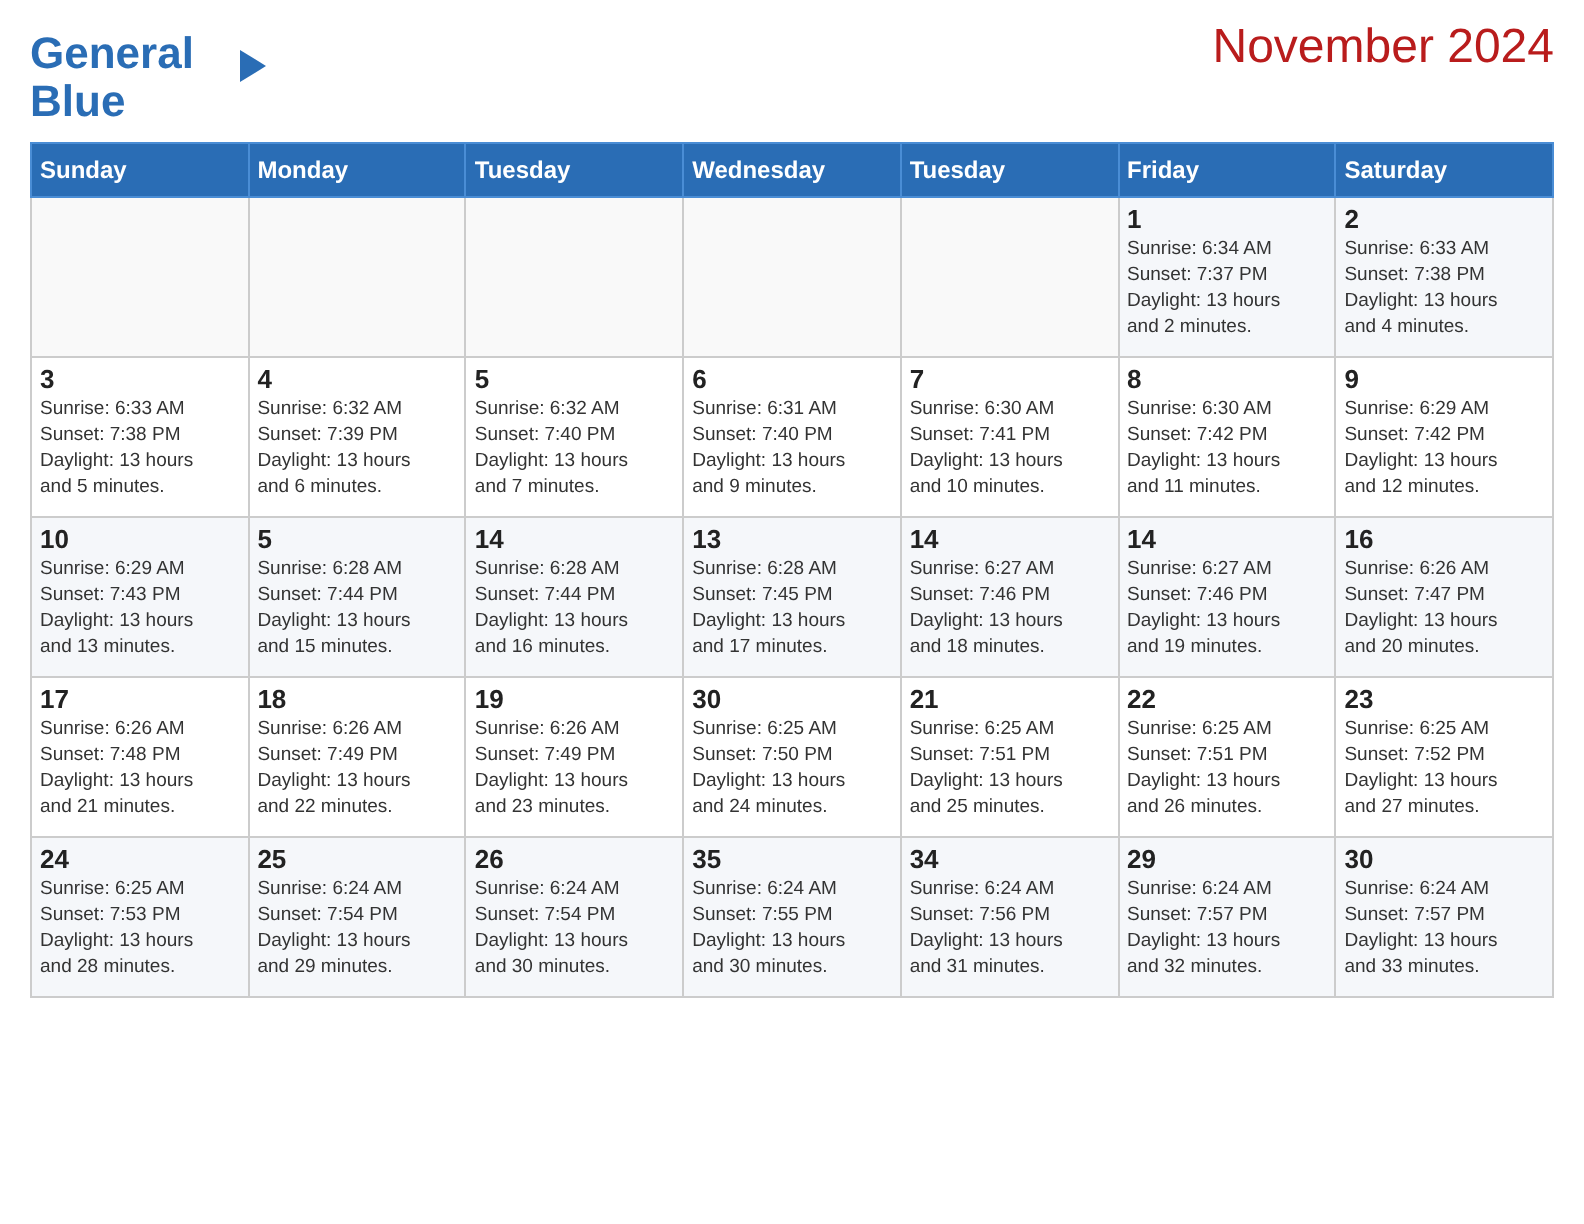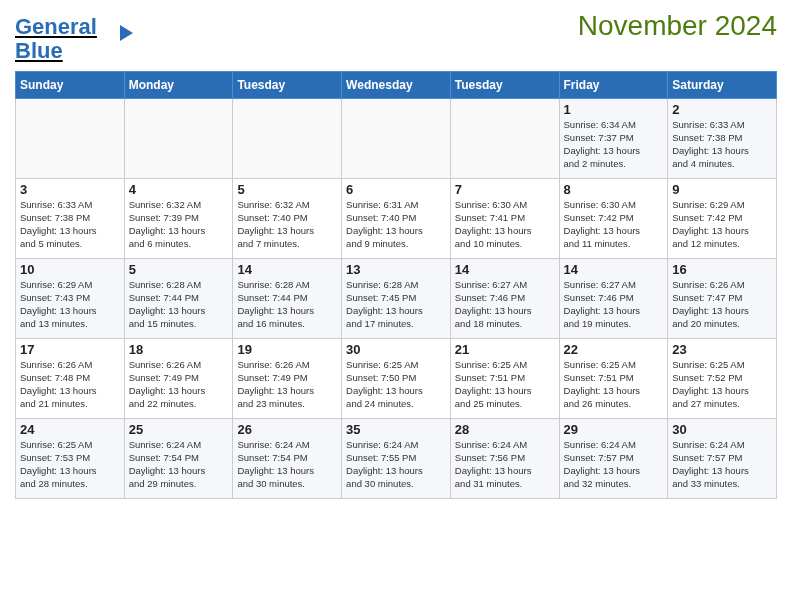--- a/index.html
+++ b/index.html
@@ -18,23 +18,23 @@
     }
     .logo {
       display: flex;
       align-items: center;
       margin-top: 5px;
     }
     .title-area {
       text-align: right;
     }
     .month-title {
-      font-size: 28px;
+      font-size: 24px;
       font-weight: normal;
-      color: #4d7c0f;
+      color: #b91c1c;
     }
     .location {
       font-size: 16px;
       color: #555;
     }
     .calendar {
       width: 100%;
       border-collapse: collapse;
       border: 1px solid #4c1d95;
     }
@@ -77,21 +77,21 @@
     .empty-cell {
       background: #f9f9f9 !important;
     }
   </style>
 </head>
 <body>
 
 <div class="header-area">
   <div class="logo">
     <div>
-      <div style="display:flex; align-items:center; gap:21px;text-decoration:underline;">
+      <div style="display:flex; align-items:center; gap:21px;">
         <div style="font-size:22px; font-weight:bold; color:#2a6db5; line-height:1.1;">
           <span>General</span><br>
           <span>Blue</span>
         </div>
         <div style="display:flex; flex-direction:column; margin-left:2px; margin-top:-10px;">
           <div style="width:0;height:0;border-left:13px solid #2a6db5;border-top:8px solid transparent;border-bottom:8px solid transparent;margin-bottom:2px;"></div>
         </div>
       </div>
     </div>
   </div>
@@ -310,21 +310,21 @@
 and 30 minutes.</div>
         </td>
         <td>
           <span class="day-num">35</span>
           <div class="day-info" style="white-space: pre-line;">Sunrise: 6:24 AM
 Sunset: 7:55 PM
 Daylight: 13 hours
 and 30 minutes.</div>
         </td>
         <td>
-          <span class="day-num">28</span>
+          <span class="day-num">34</span>
           <div class="day-info" style="white-space: pre-line;">Sunrise: 6:24 AM
 Sunset: 7:56 PM
 Daylight: 13 hours
 and 31 minutes.</div>
         </td>
         <td>
           <span class="day-num">29</span>
           <div class="day-info" style="white-space: pre-line;">Sunrise: 6:24 AM
 Sunset: 7:57 PM
 Daylight: 13 hours

